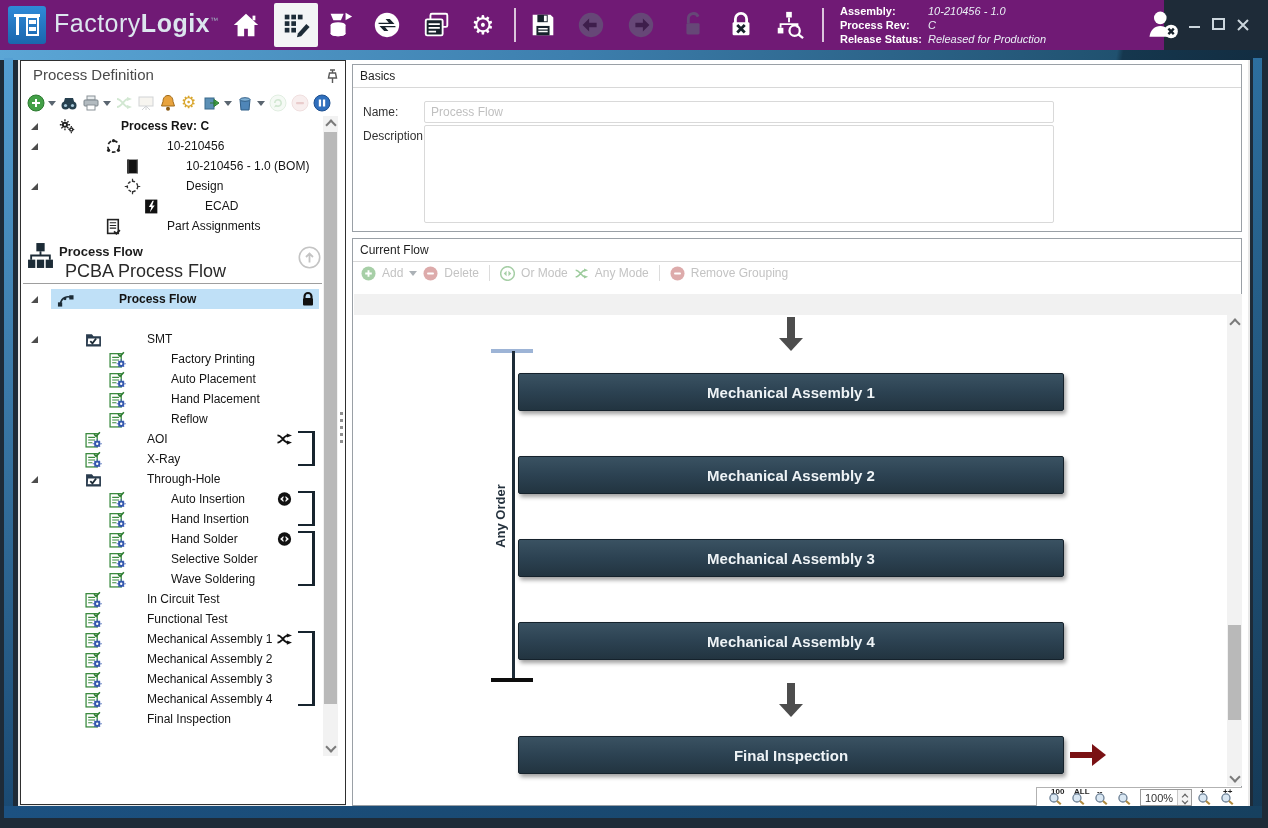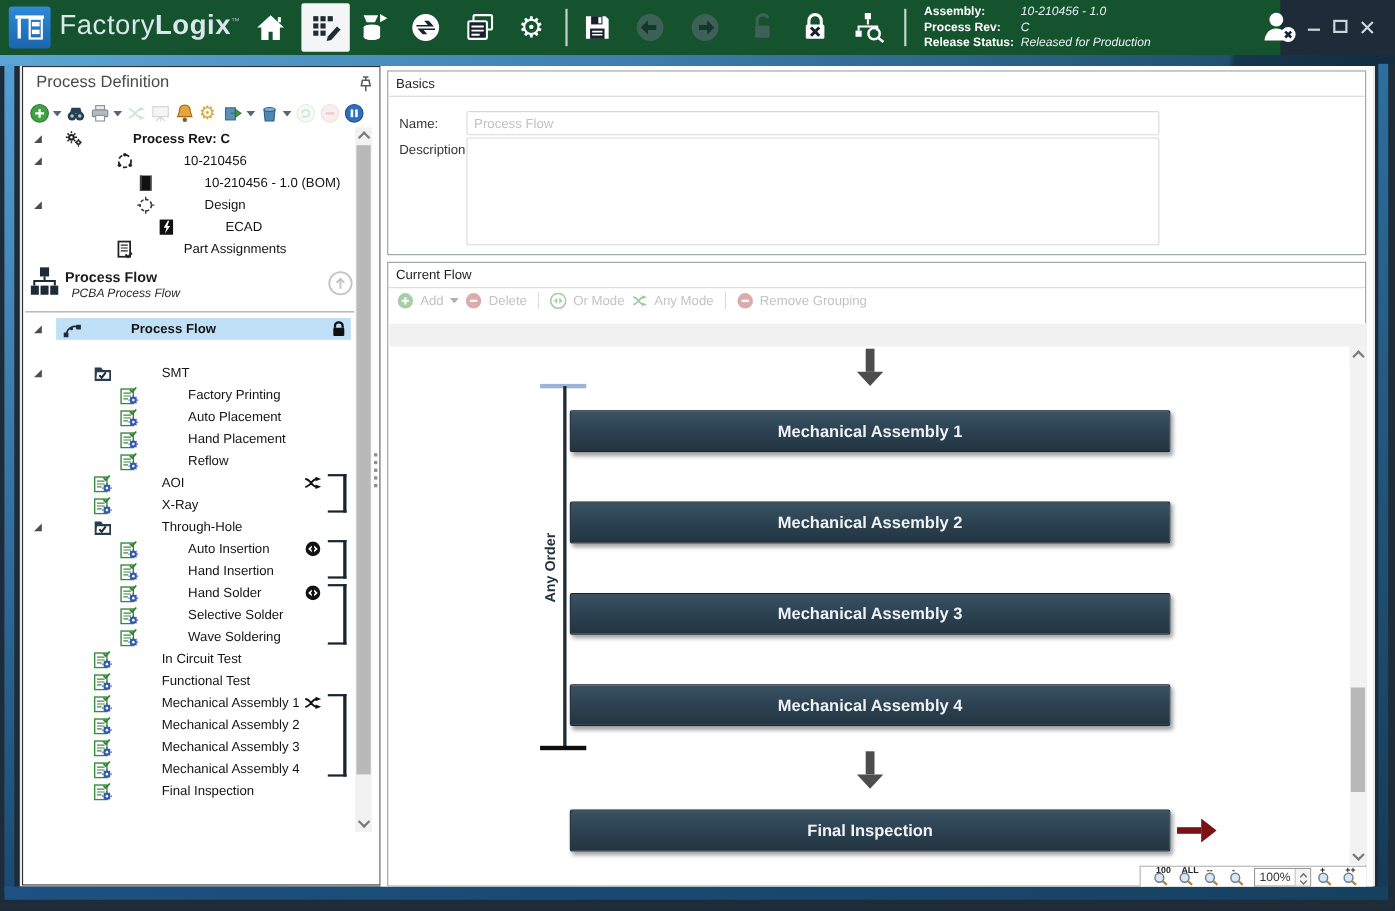--- a/index.html
+++ b/index.html
@@ -1,18 +1,18 @@
 <!DOCTYPE html>
 <html><head>
 <meta charset="utf-8">
 <style>
   html,body{margin:0;padding:0;background:#121c26;font-family:"Liberation Sans",sans-serif;}
   #window{position:relative;width:1268px;height:828px;background:#1e2b38;overflow:hidden;}
   
-  .titlebar{position:absolute;left:0;top:0;width:1164px;height:50px;background:#14532d;}
+  .titlebar{position:absolute;left:0;top:0;width:1164px;height:50px;background:#701a75;}
   .logo{position:absolute;left:8px;top:6px;width:38px;height:38px;border-radius:3px;background:linear-gradient(#2f8ad8,#1a66ad);}
   .logo svg{position:absolute;left:4px;top:4px;width:30px;height:30px;}
   .brand{position:absolute;left:54px;top:9px;font-size:25px;color:#dce6ee;letter-spacing:.5px;white-space:nowrap;}
   .brand .b1{font-weight:400;} .brand .b2{font-weight:700;}
   .brand sup{font-size:8px;color:#9fb0bd;}
   .tbi{position:absolute;top:10px;width:30px;height:30px;}
   .tbi svg,.tbi .uni{width:30px;height:30px;display:block;}
   .uni{font-size:26px;line-height:30px;text-align:center;}
   .tbi.gray{opacity:.55;}
   .tb-sel{position:absolute;top:3px;width:44px;height:44px;background:#f3f5f6;border-radius:2px;}
@@ -38,21 +38,21 @@
   .lp-title{position:absolute;left:12px;top:5px;font-size:15px;color:#4a4a4a;}
   .pin{position:absolute;left:303px;top:7px;width:16px;height:16px;}
   .lp-toolbar{position:absolute;left:6px;top:31px;height:22px;display:flex;align-items:center;gap:4px;}
   .lp-toolbar .ic{width:18px;height:18px;}
   .lp-toolbar .ic svg,.lp-toolbar .ic .uni{width:18px;height:18px;font-size:17px;line-height:18px;}
   .lp-toolbar .ic.gray{opacity:.45;}
   .lp-toolbar .caret{width:8px;height:5px;margin-left:-1px;}
   .lp-toolbar .caret svg{width:8px;height:5px;display:block;}
   .sec-icon{position:absolute;left:6px;top:181px;width:27px;height:27px;}
   .sec-title{position:absolute;left:38px;top:183px;font-size:13px;font-weight:700;color:#1c1c1c;}
-  .sec-sub{position:absolute;left:44px;top:200px;font-size:11px;color:#2a2a2a;font-style:italic;}
+  .sec-sub{position:absolute;left:44px;top:200px;font-size:18px;color:#2a2a2a;}
   .upcircle{position:absolute;left:277px;top:185px;width:23px;height:23px;}
   .sec-div{position:absolute;left:2px;top:222px;width:299px;height:1px;background:#9e9e9e;}
   .tree{position:absolute;left:0;width:300px;}
   #def-tree{top:55px;height:120px;}
   #flow-tree{top:228px;height:440px;}
   .trow{position:absolute;left:0;width:300px;height:20px;font-size:12px;color:#141414;}
   .trow .selbg{position:absolute;top:0;height:20px;background:#bfe0f7;right:2px;}
   .trow .exp{position:absolute;left:10px;top:7px;width:0;height:0;border-left:7px solid transparent;border-bottom:7px solid #4d4d4d;}
   .trow .ticon{position:absolute;top:2px;width:17px;height:17px;}
   .trow .ticon svg{width:17px;height:17px;display:block;}

